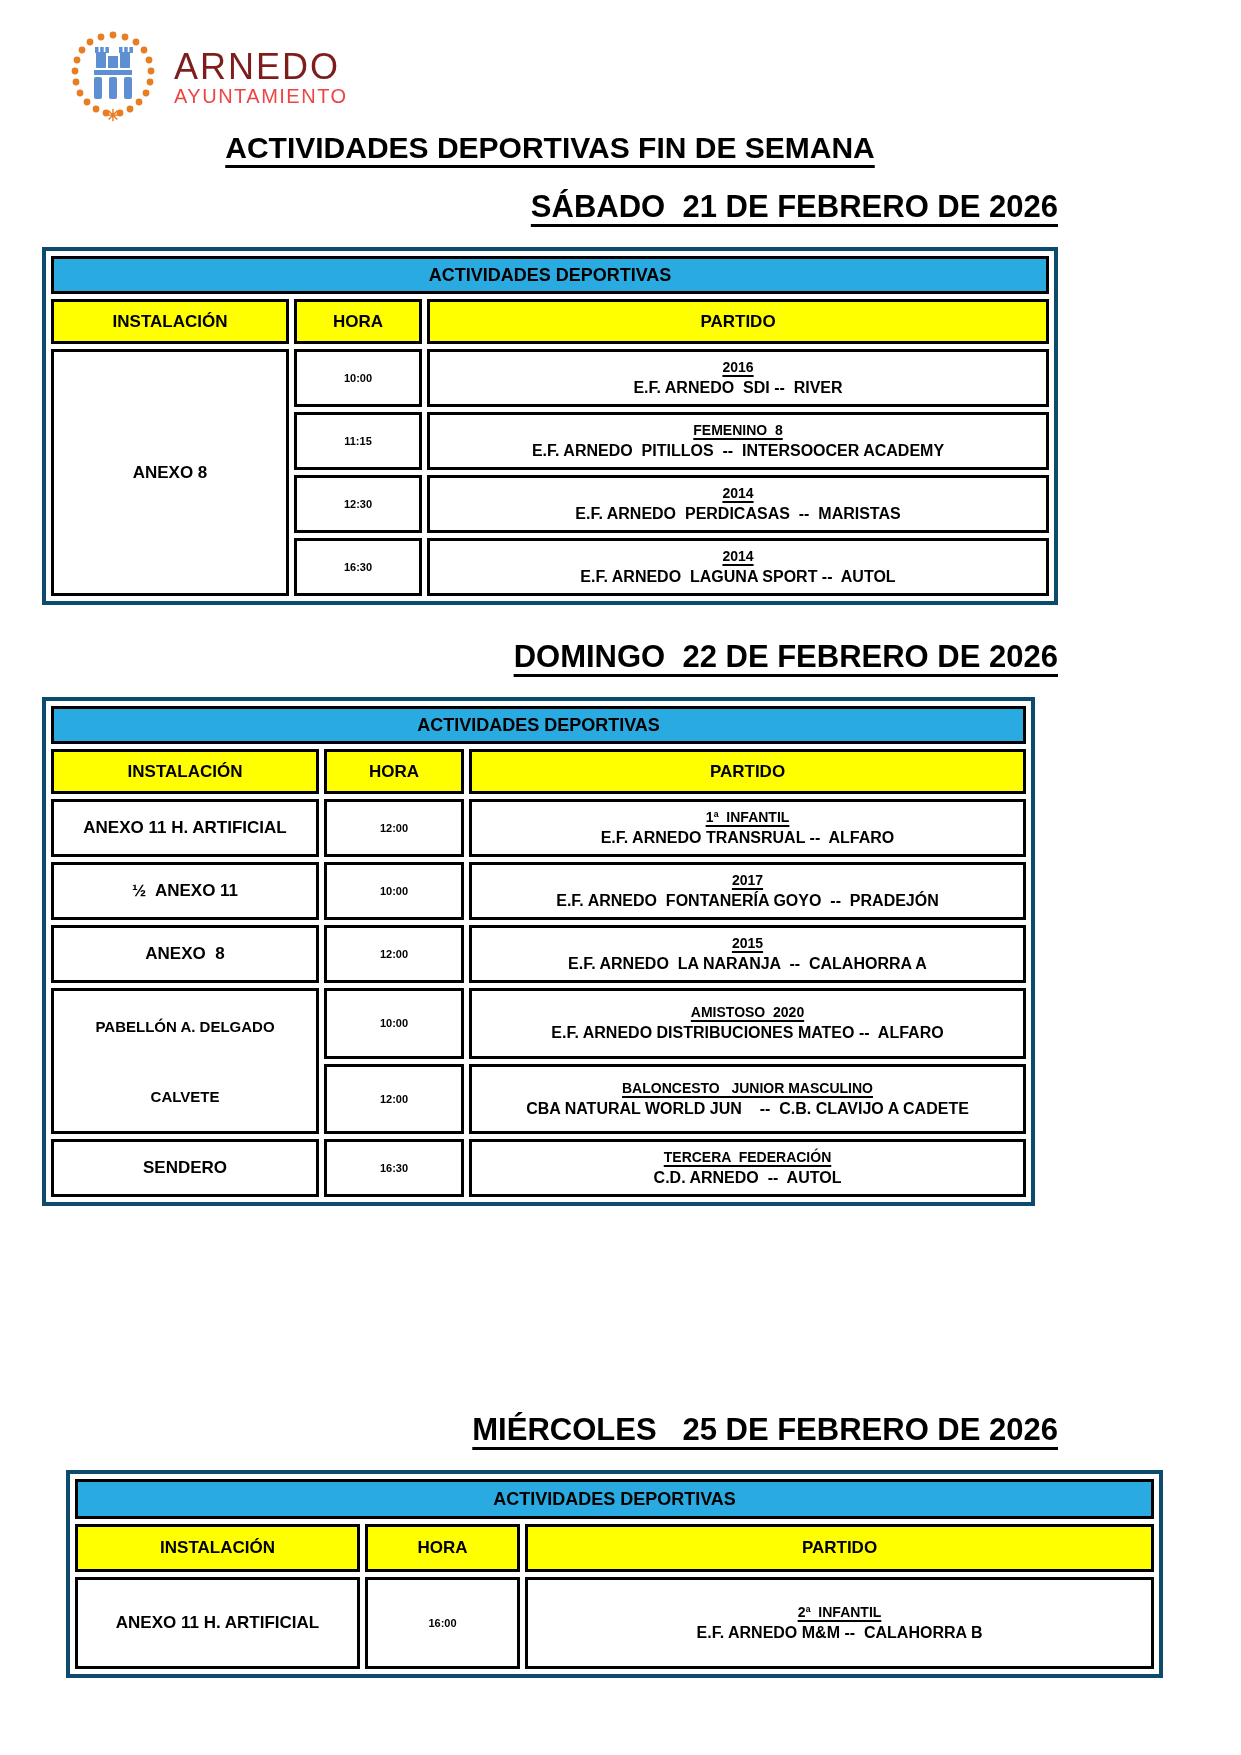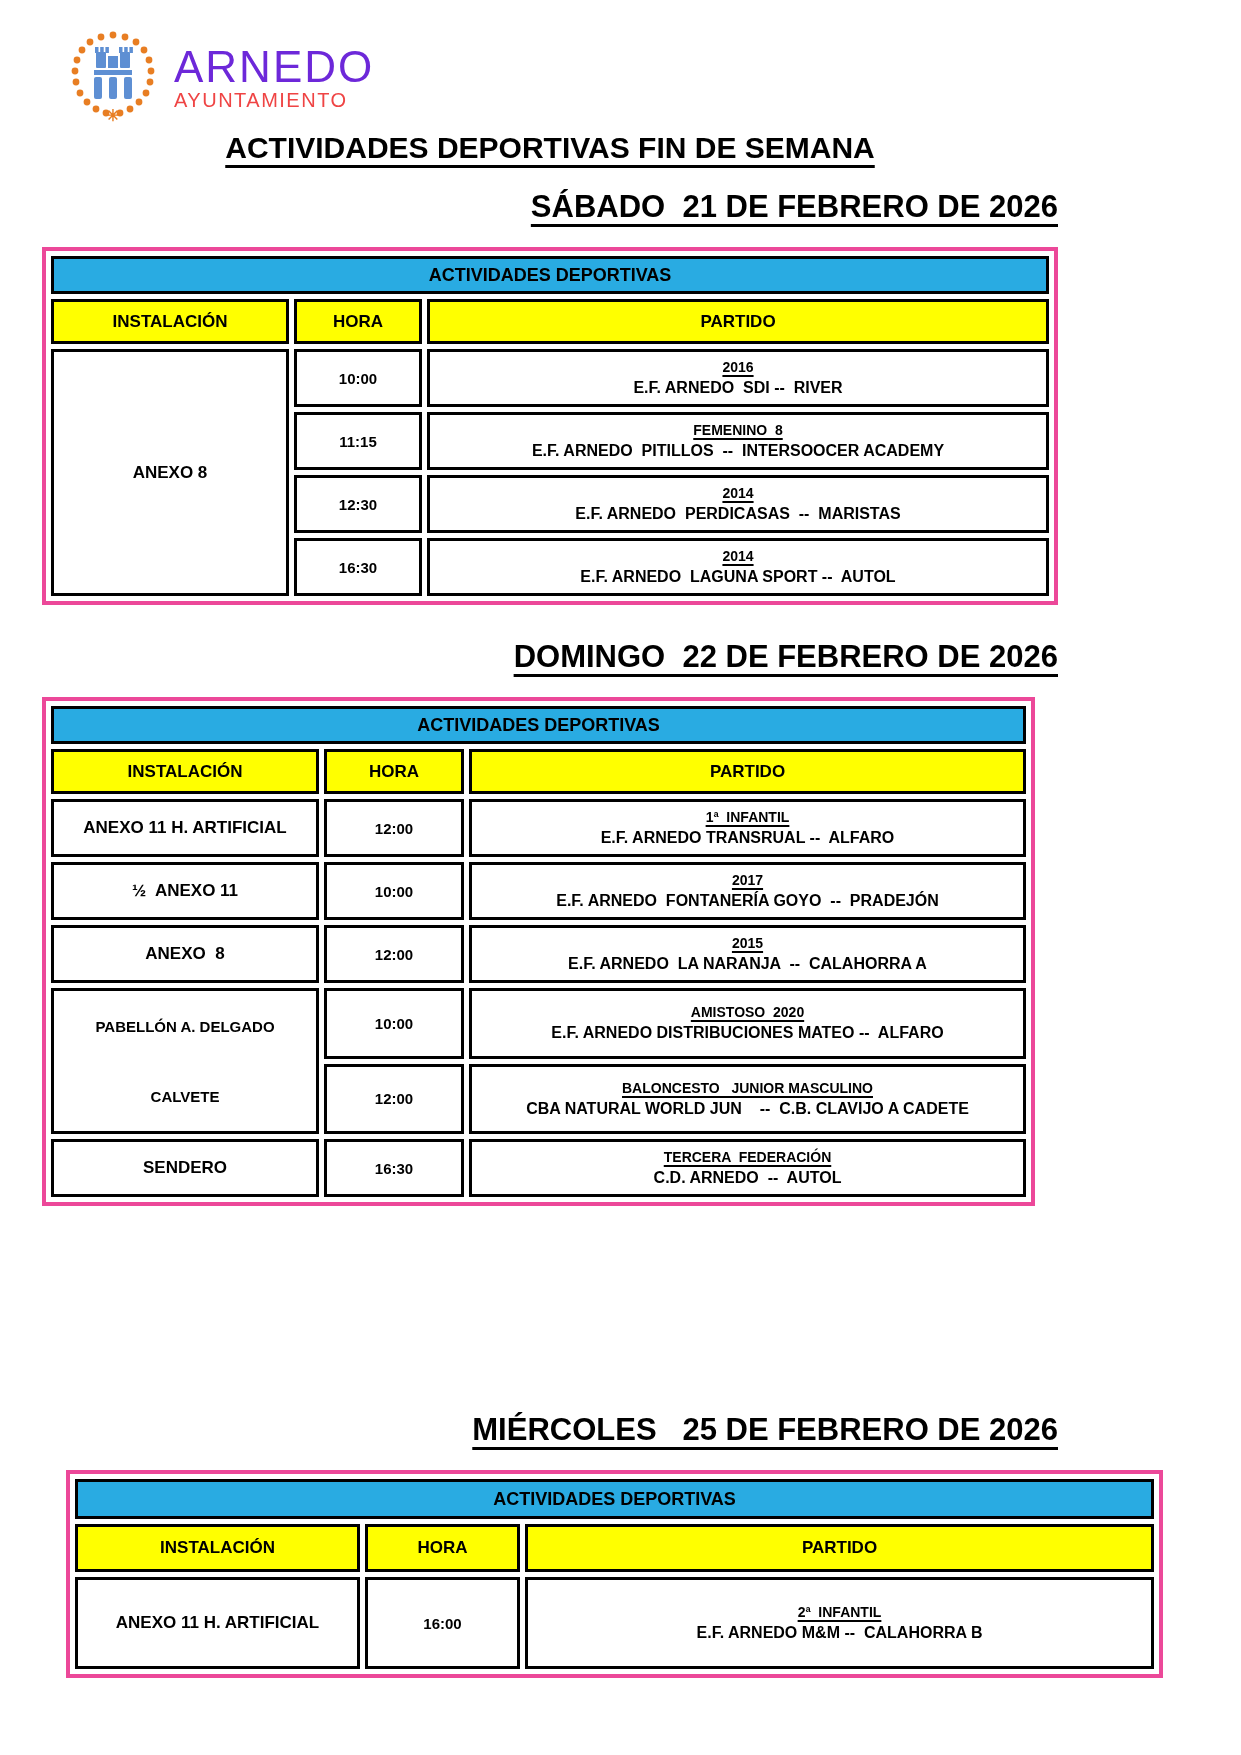--- a/index.html
+++ b/index.html
@@ -8,21 +8,21 @@
     width: 1241px; height: 1755px;
     font-family: "Liberation Sans", sans-serif;
     color: #000;
     position: relative;
   }
   .logo-row {
     display: flex; align-items: center; gap: 16px;
     margin: 33px 0 0 68px; height: 90px;
   }
   .logo-text .logo-name {
-    font-size: 44px; color: #6d28d9; letter-spacing: 2px; line-height: 1.0;
+    font-size: 36px; color: #7f1d1d; letter-spacing: 2px; line-height: 1.0;
     font-weight: 400;
   }
   .logo-text .logo-sub {
     font-size: 20px; color: #ef4444; letter-spacing: 1.5px; font-weight: 400;
   }
   .content { width: 1016px; margin-left: 42px; }
   .doc-title {
     text-align: center; font-weight: bold; font-size: 30px;
     text-decoration: underline; text-decoration-thickness: 3px; text-underline-offset: 7px;
     white-space: pre-wrap; margin-top: 8px;
@@ -30,31 +30,31 @@
   .day-title {
     text-align: right; font-weight: bold; font-size: 31px;
     text-decoration: underline; text-decoration-thickness: 3px; text-underline-offset: 7px;
     white-space: pre-wrap;
   }
   .t-sab { margin-top: 24px; }
   .t-dom { margin-top: 34px; }
   .t-mie { margin-top: 206px; }
   table.sched {
     border-collapse: separate; border-spacing: 5px;
-    border: 4px solid #ec4899; background: #fff;
+    border: 4px solid #0c4a6e; background: #fff;
     table-layout: fixed; margin-top: 22px;
   }
   table.sched td {
     border: 3px solid #000; text-align: center; vertical-align: middle;
     font-weight: bold; overflow: hidden;
   }
   td.blue  { background: var(--blue); font-size: 18px; height: 38px; }
   td.yell  { background: var(--yellow); font-size: 17px; height: 45px; white-space: pre-wrap; }
   td.venue { font-size: 17px; white-space: pre-wrap; }
-  td.time  { font-size: 15px; }
+  td.time  { font-size: 11px; }
   td.part  { padding: 0 6px; }
   .cat {
     font-size: 14px; text-decoration: underline; text-decoration-thickness: 1.5px;
     text-underline-offset: 3px; white-space: pre-wrap; margin-bottom: 4px;
   }
   .match { font-size: 16px; white-space: pre-wrap; }
   .merged-venue {
     display: flex; flex-direction: column; justify-content: space-around;
     height: 140px; font-size: 15px; font-weight: bold; white-space: pre-wrap;
   }

